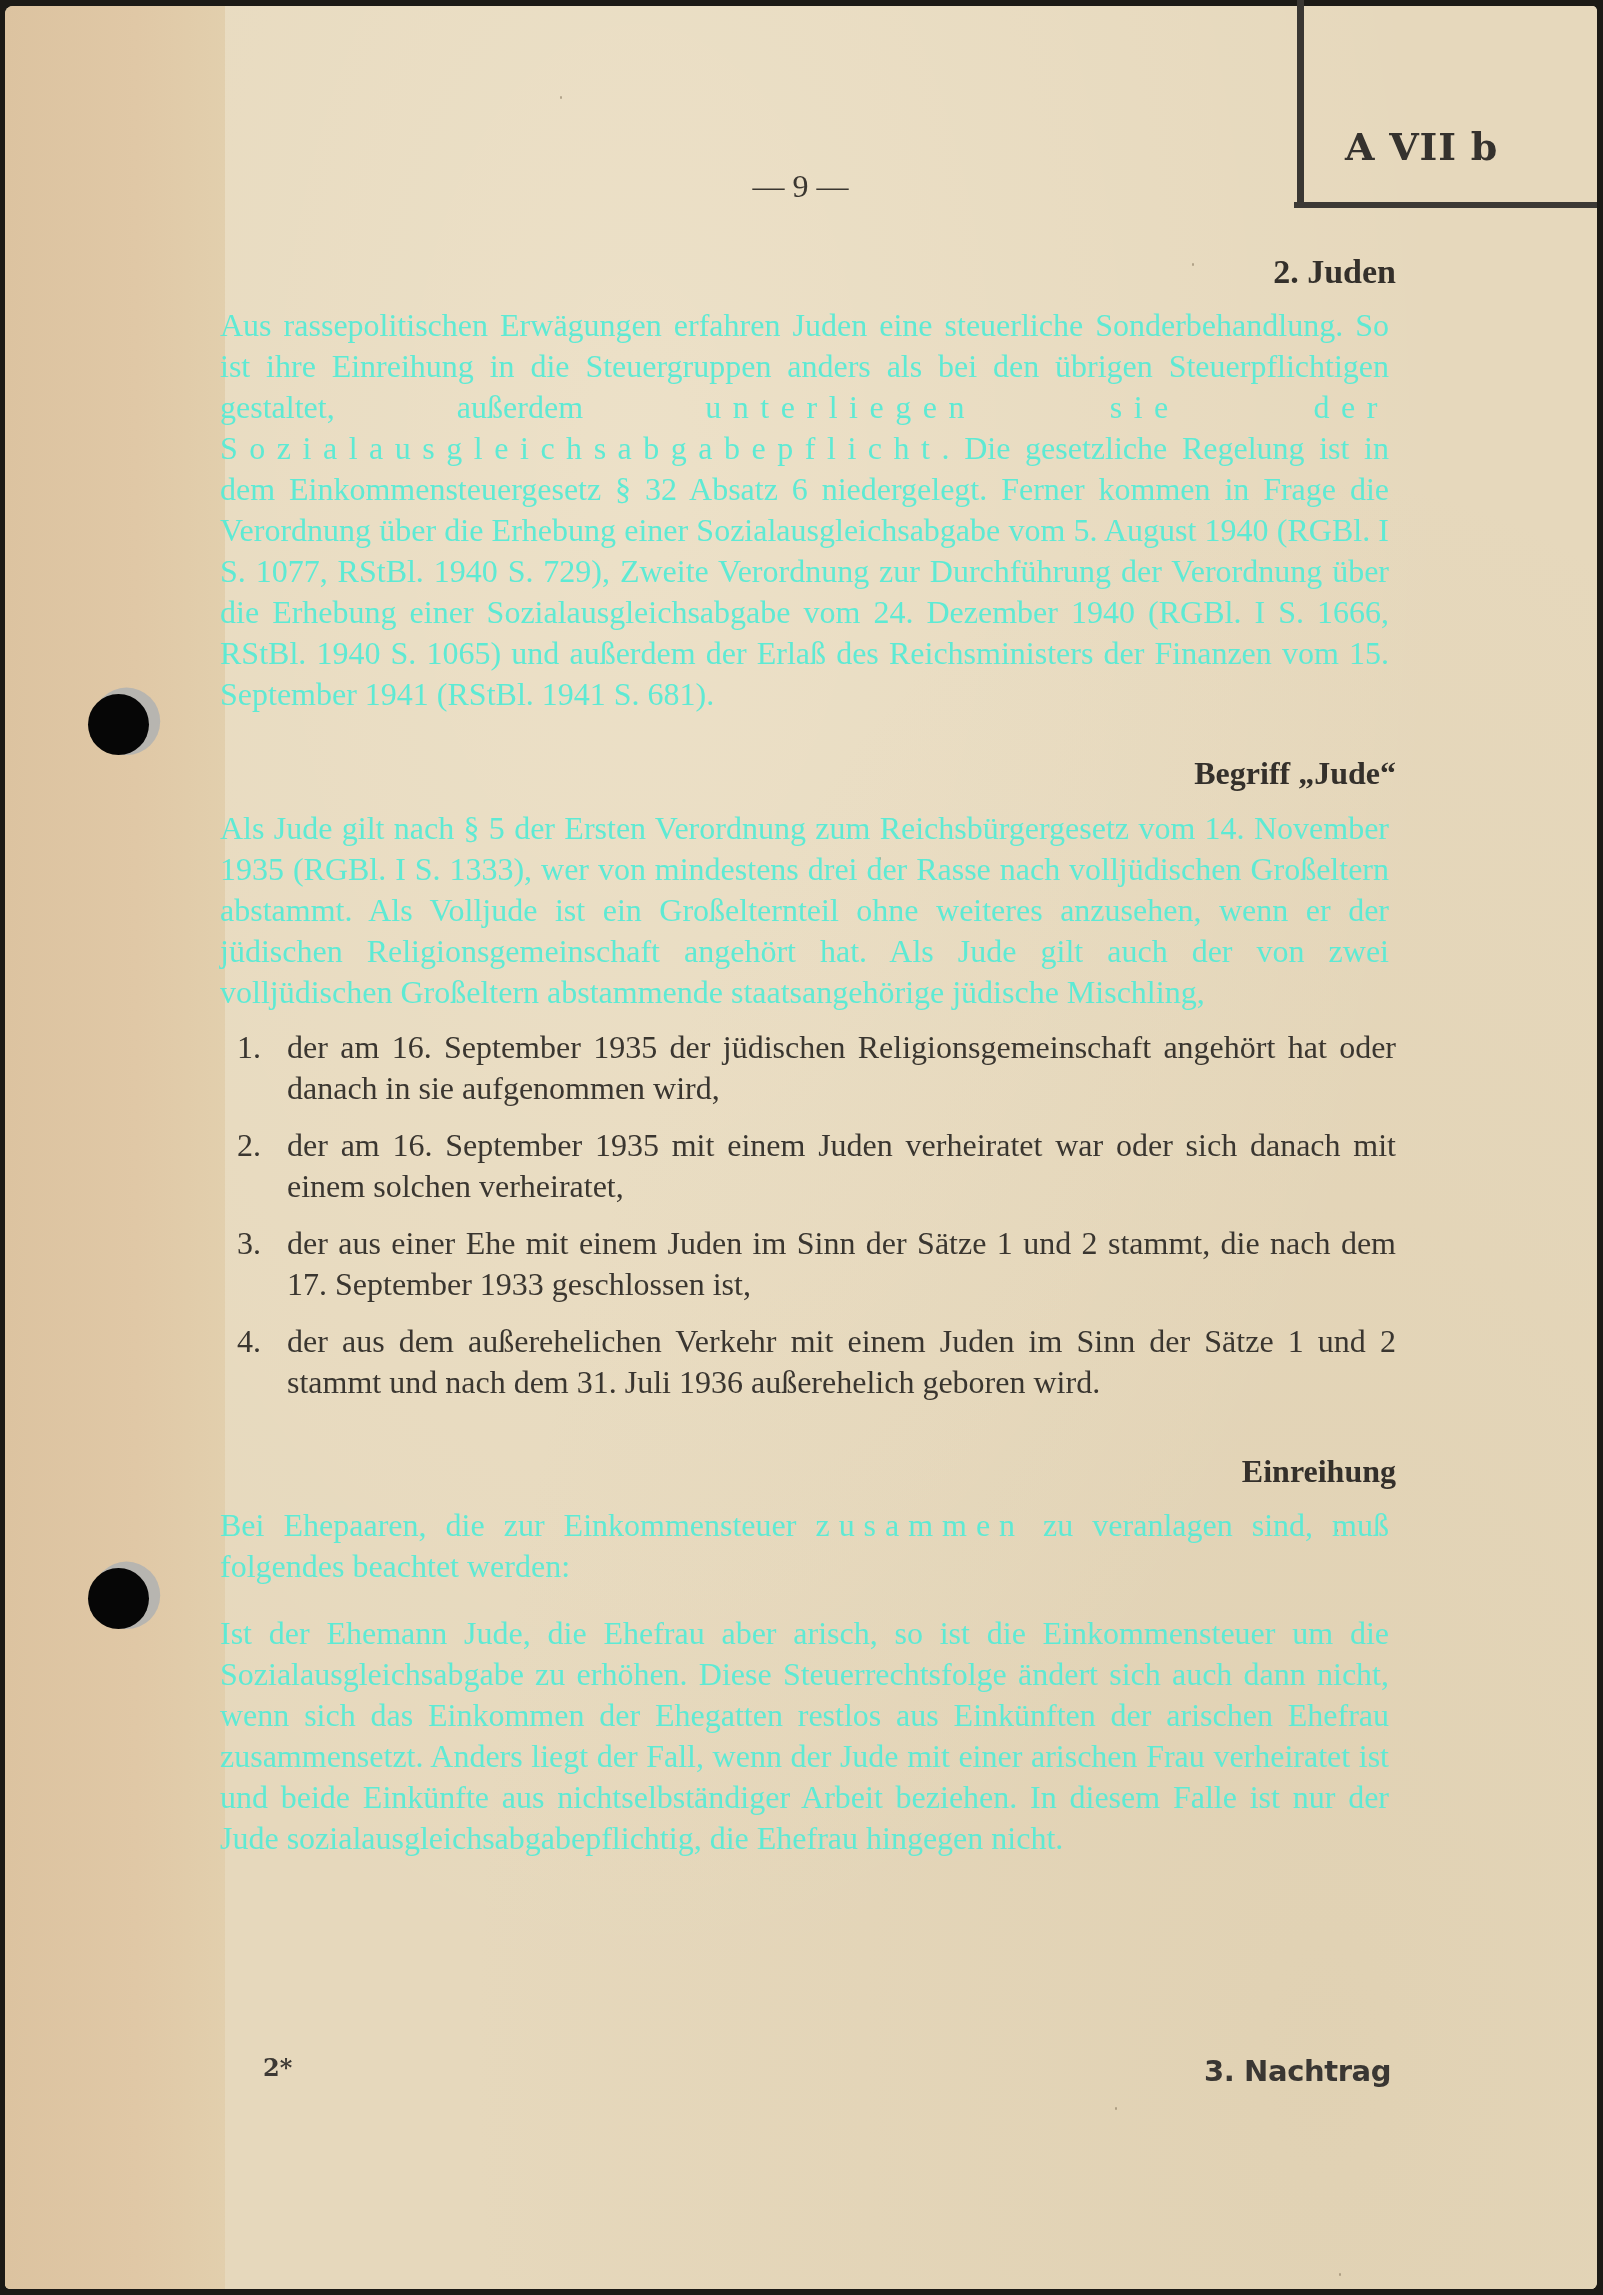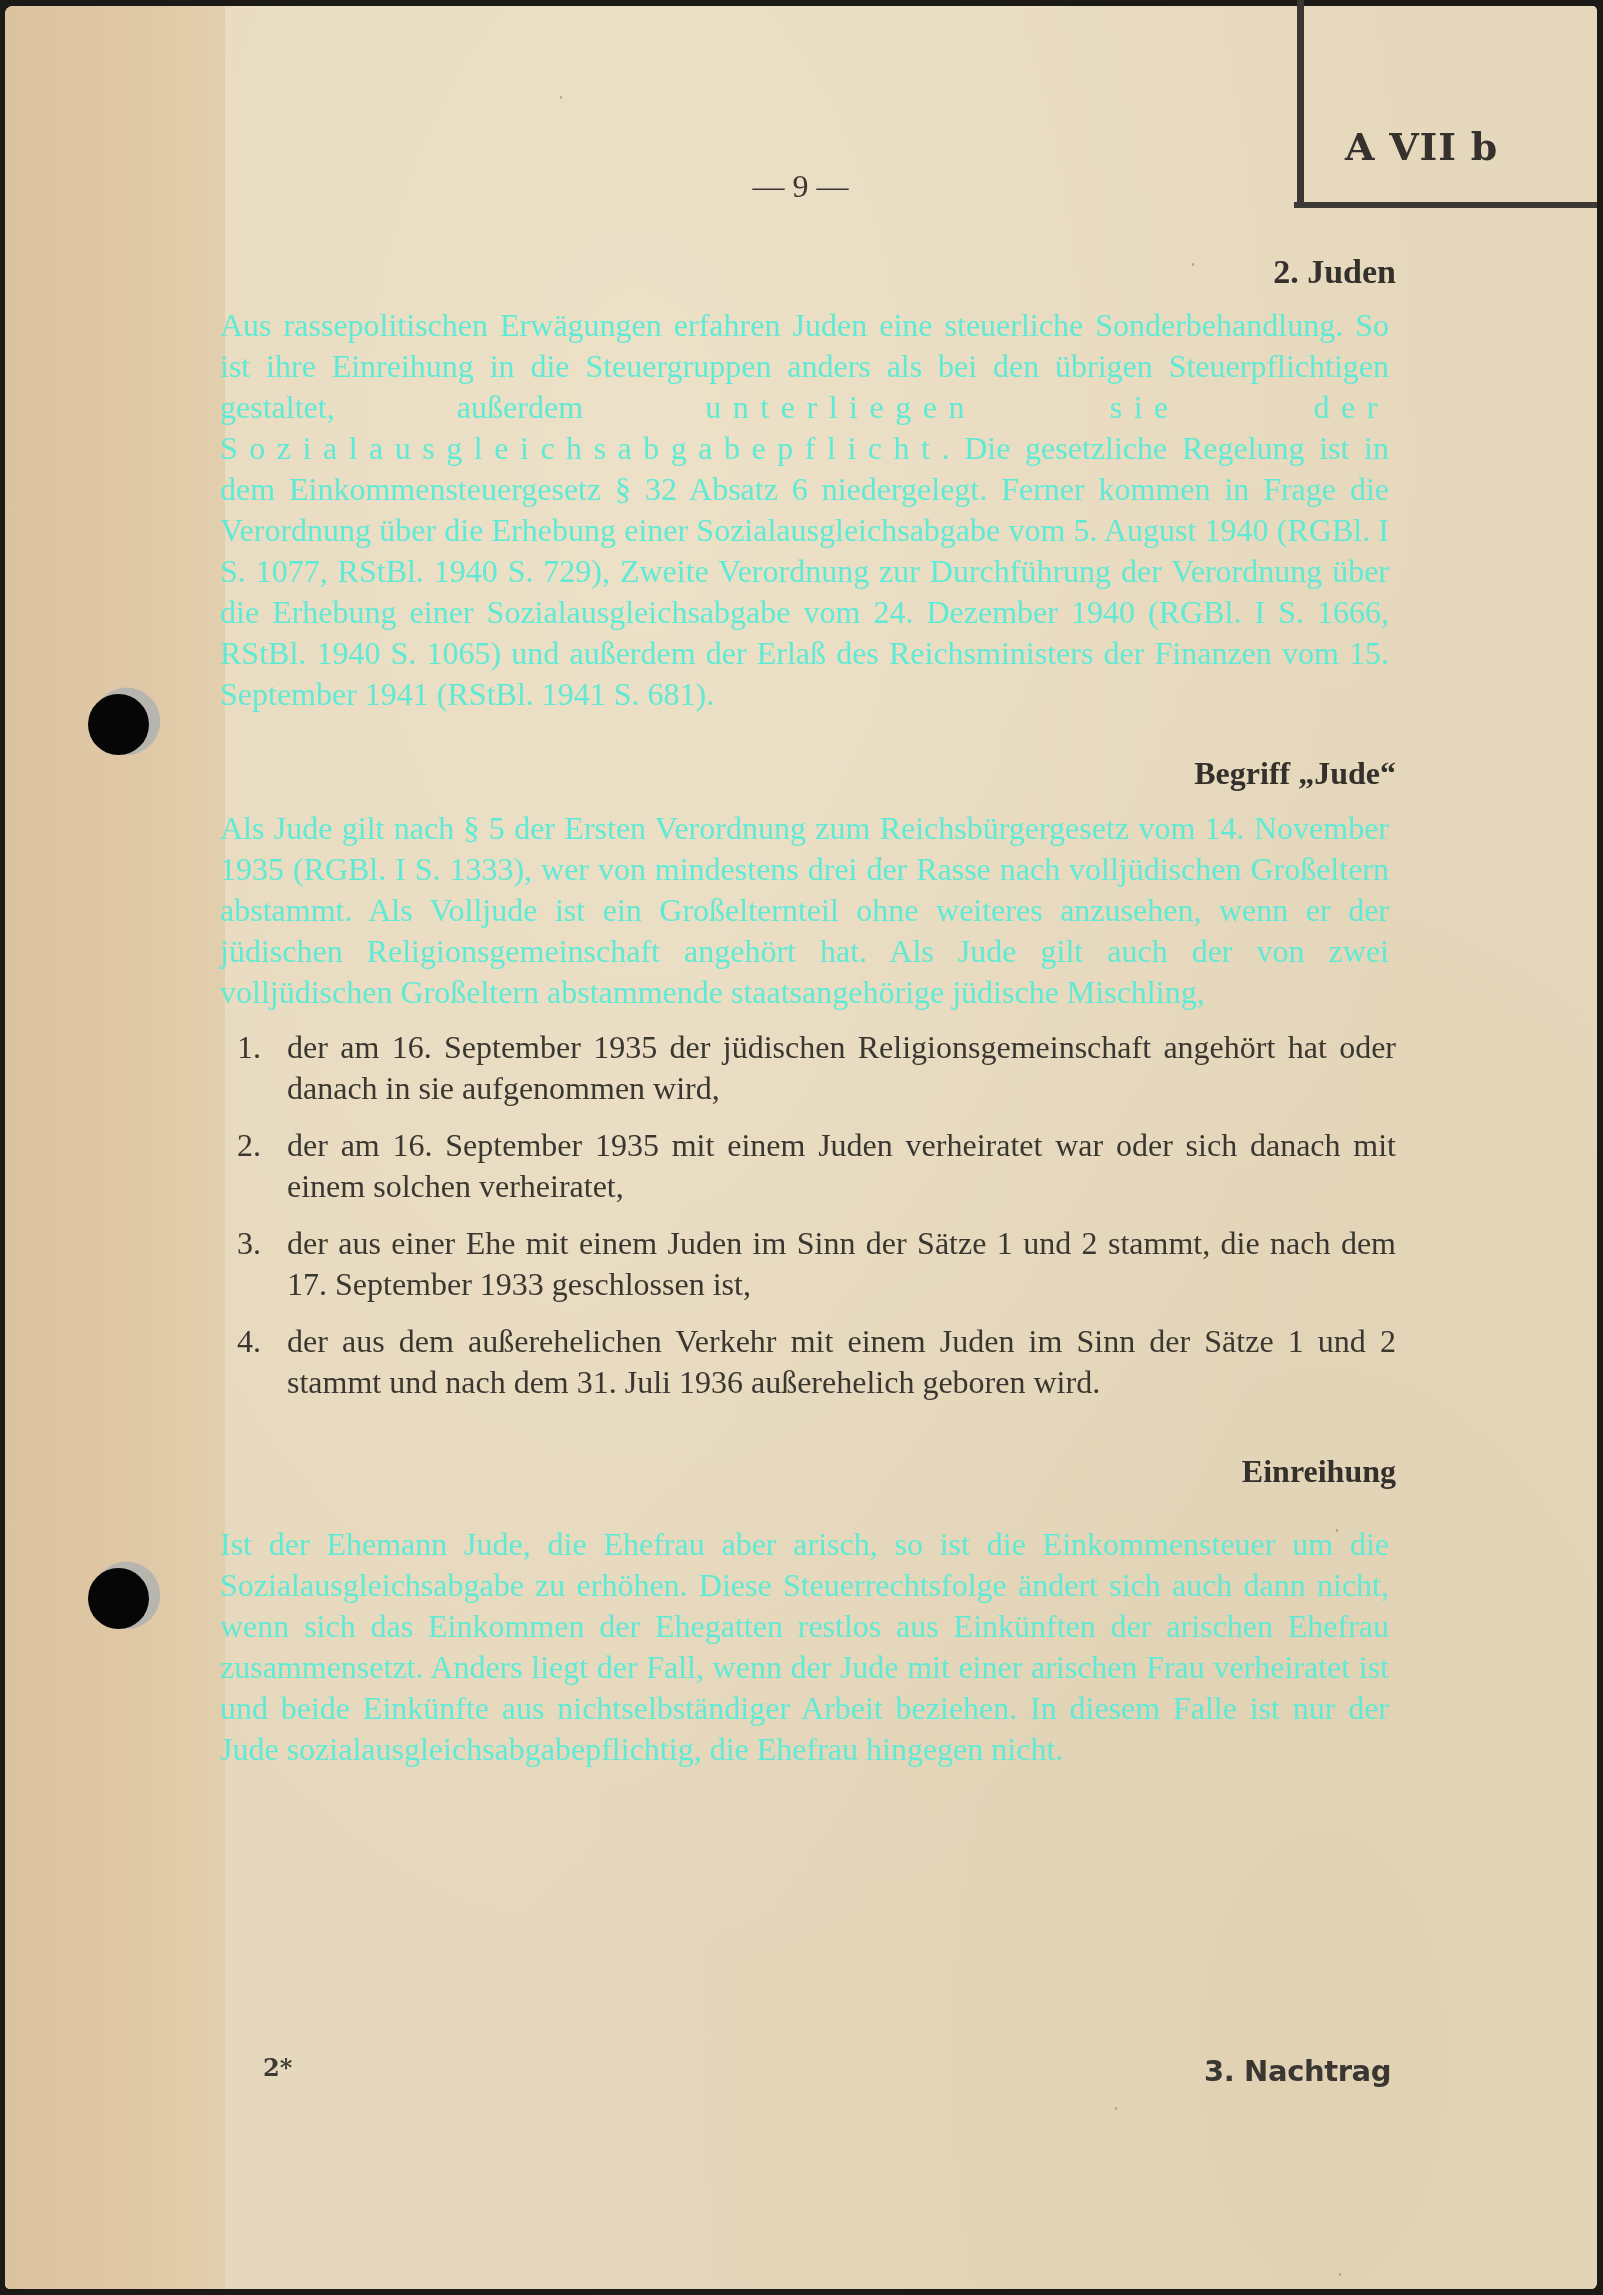--- a/index.html
+++ b/index.html
@@ -226,19 +226,22 @@
       <span class="num">3.</span>
       <span>der aus einer Ehe mit einem Juden im Sinn der Sätze 1 und 2 stammt, die nach dem 17. September 1933 geschlossen ist,</span>
     </li>
     <li>
       <span class="num">4.</span>
       <span>der aus dem außerehelichen Verkehr mit einem Juden im Sinn der Sätze 1 und 2 stammt und nach dem 31. Juli 1936 außerehelich geboren wird.</span>
     </li>
   </ul>
 
   <div class="subhead" style="margin-top:48px;">Einreihung</div>
+  <p class="body">
+    <span>Bei Ehepaaren, die zur Einkommensteuer </span><span class="spaced-light">zusammen</span><span> zu veranlagen sind, muß folgendes beachtet werden:</span>
+  </p>
   <div class="para-gap"></div>
   <p class="body">Ist der Ehemann Jude, die Ehefrau aber arisch, so ist die Einkommensteuer um die Sozialausgleichsabgabe zu erhöhen. Diese Steuerrechtsfolge ändert sich auch dann nicht, wenn sich das Einkommen der Ehegatten restlos aus Einkünften der arischen Ehefrau zusammensetzt. Anders liegt der Fall, wenn der Jude mit einer arischen Frau verheiratet ist und beide Einkünfte aus nichtselbständiger Arbeit beziehen. In diesem Falle ist nur der Jude sozialausgleichsabgabepflichtig, die Ehefrau hingegen nicht.</p>
 </div>
 
 <div class="footer-left">2*</div>
 <div class="footer-right">3. Nachtrag</div>
 
 
 </body></html>

